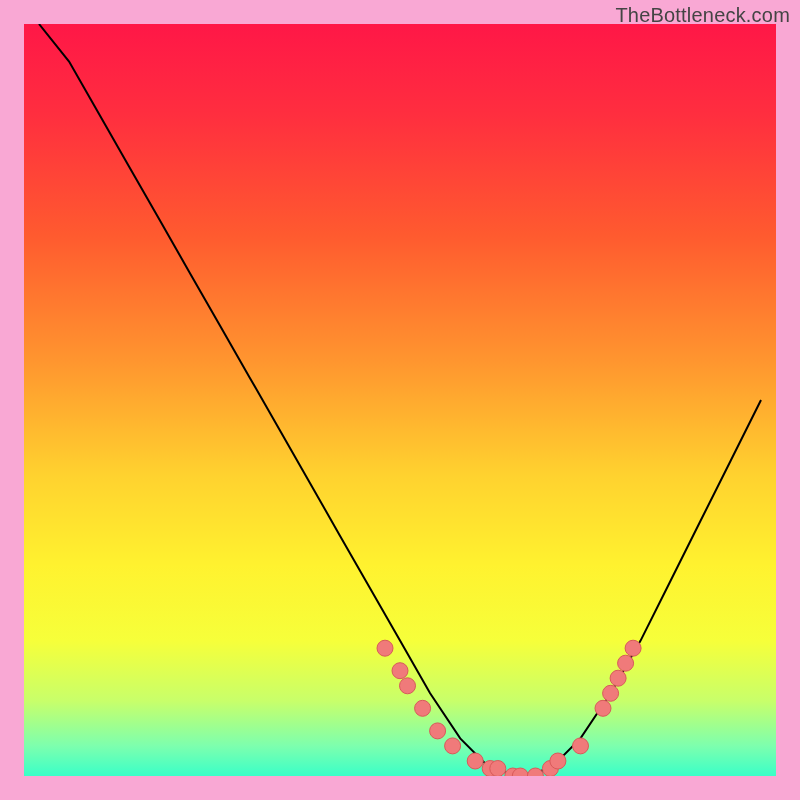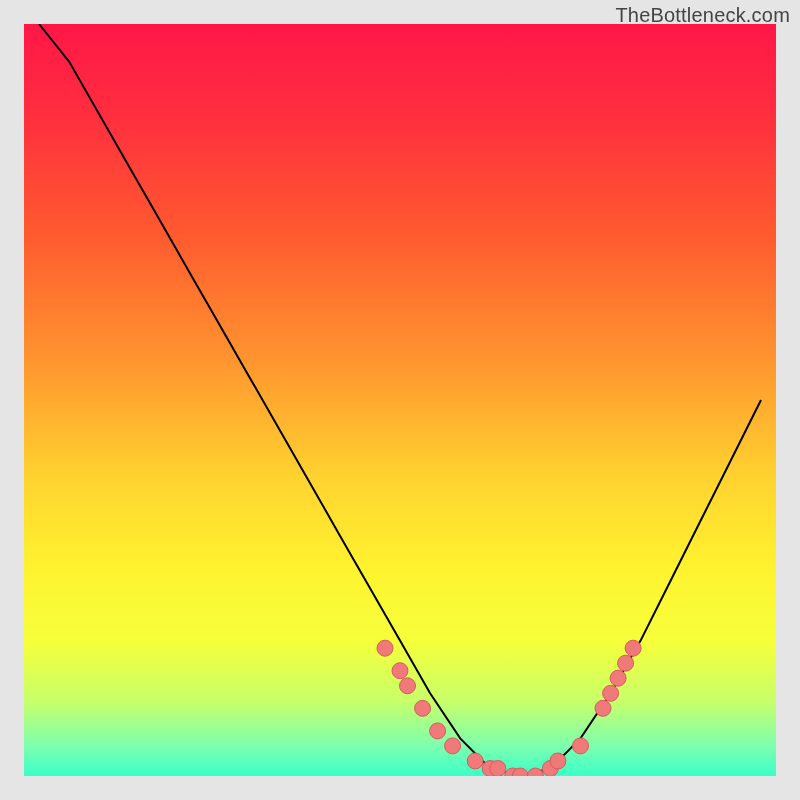--- a/index.html
+++ b/index.html
@@ -8,21 +8,21 @@
     background: #000;
     width: 800px;
     height: 800px;
     overflow: hidden;
     font-family: Arial, Helvetica, sans-serif;
   }
   .frame {
     position: relative;
     width: 800px;
     height: 800px;
-    background: #e5e5e5;
+    background: #f9a8d4;
   }
   .watermark {
     position: absolute;
     top: 4px;
     right: 10px;
     color: #444;
     font-size: 20px;
     font-weight: 500;
     letter-spacing: 0.2px;
     z-index: 10;

